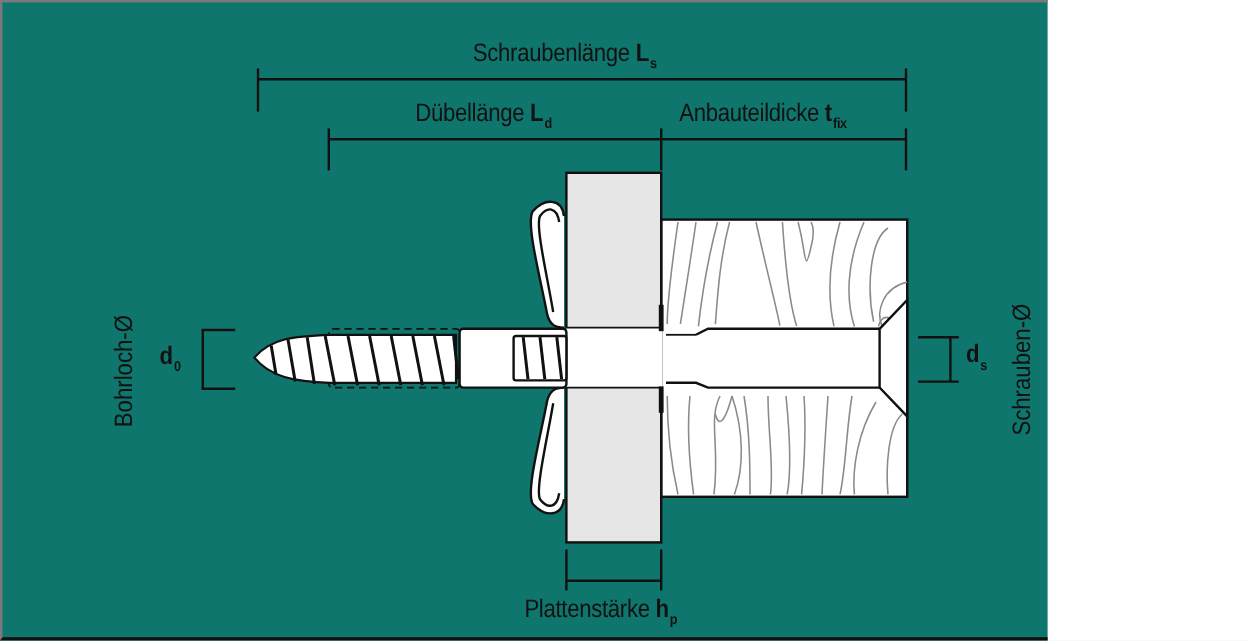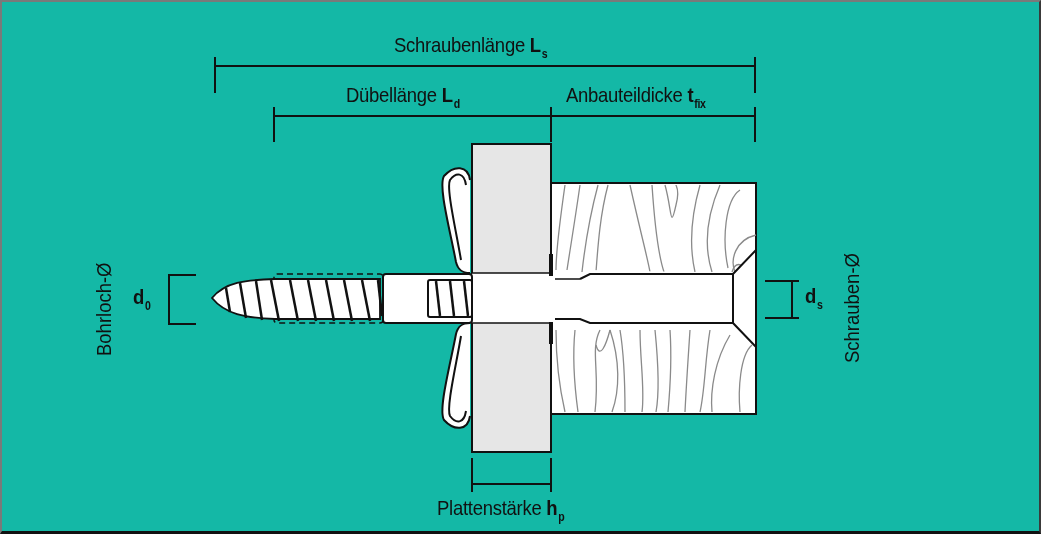--- a/index.html
+++ b/index.html
@@ -1,16 +1,16 @@
 <!DOCTYPE html>
 <html><head>
 <meta charset="utf-8">
 <style>
   html,body{margin:0;padding:0;background:#fff;}
-  #stage{position:relative;width:1041px;height:534px;overflow:hidden;background:#14b8a6;}
+  #stage{position:relative;width:873px;height:534px;overflow:hidden;background:#0f766e;}
   #frame{position:absolute;left:0;top:0;width:1037px;height:529px;border-top:2px solid #7a7a7a;border-left:2px solid #7a7a7a;border-right:2px solid #3a3a3a;border-bottom:3px solid #111;}
   svg{position:absolute;left:0;top:0;}
   .lbl{position:absolute;font-family:"Liberation Sans",sans-serif;font-size:21px;color:#111;white-space:nowrap;letter-spacing:-0.3px;transform:scaleX(0.88);transform-origin:left center;}
   .sym{font-weight:bold;}
   .sub{font-weight:bold;font-size:12px;position:relative;top:6px;margin-left:1px;}
   .vert{position:absolute;font-family:"Liberation Sans",sans-serif;font-size:21px;color:#111;white-space:nowrap;transform:rotate(-90deg) scaleX(0.88);transform-origin:0 0;}
 </style>
 </head>
 <body>
 

